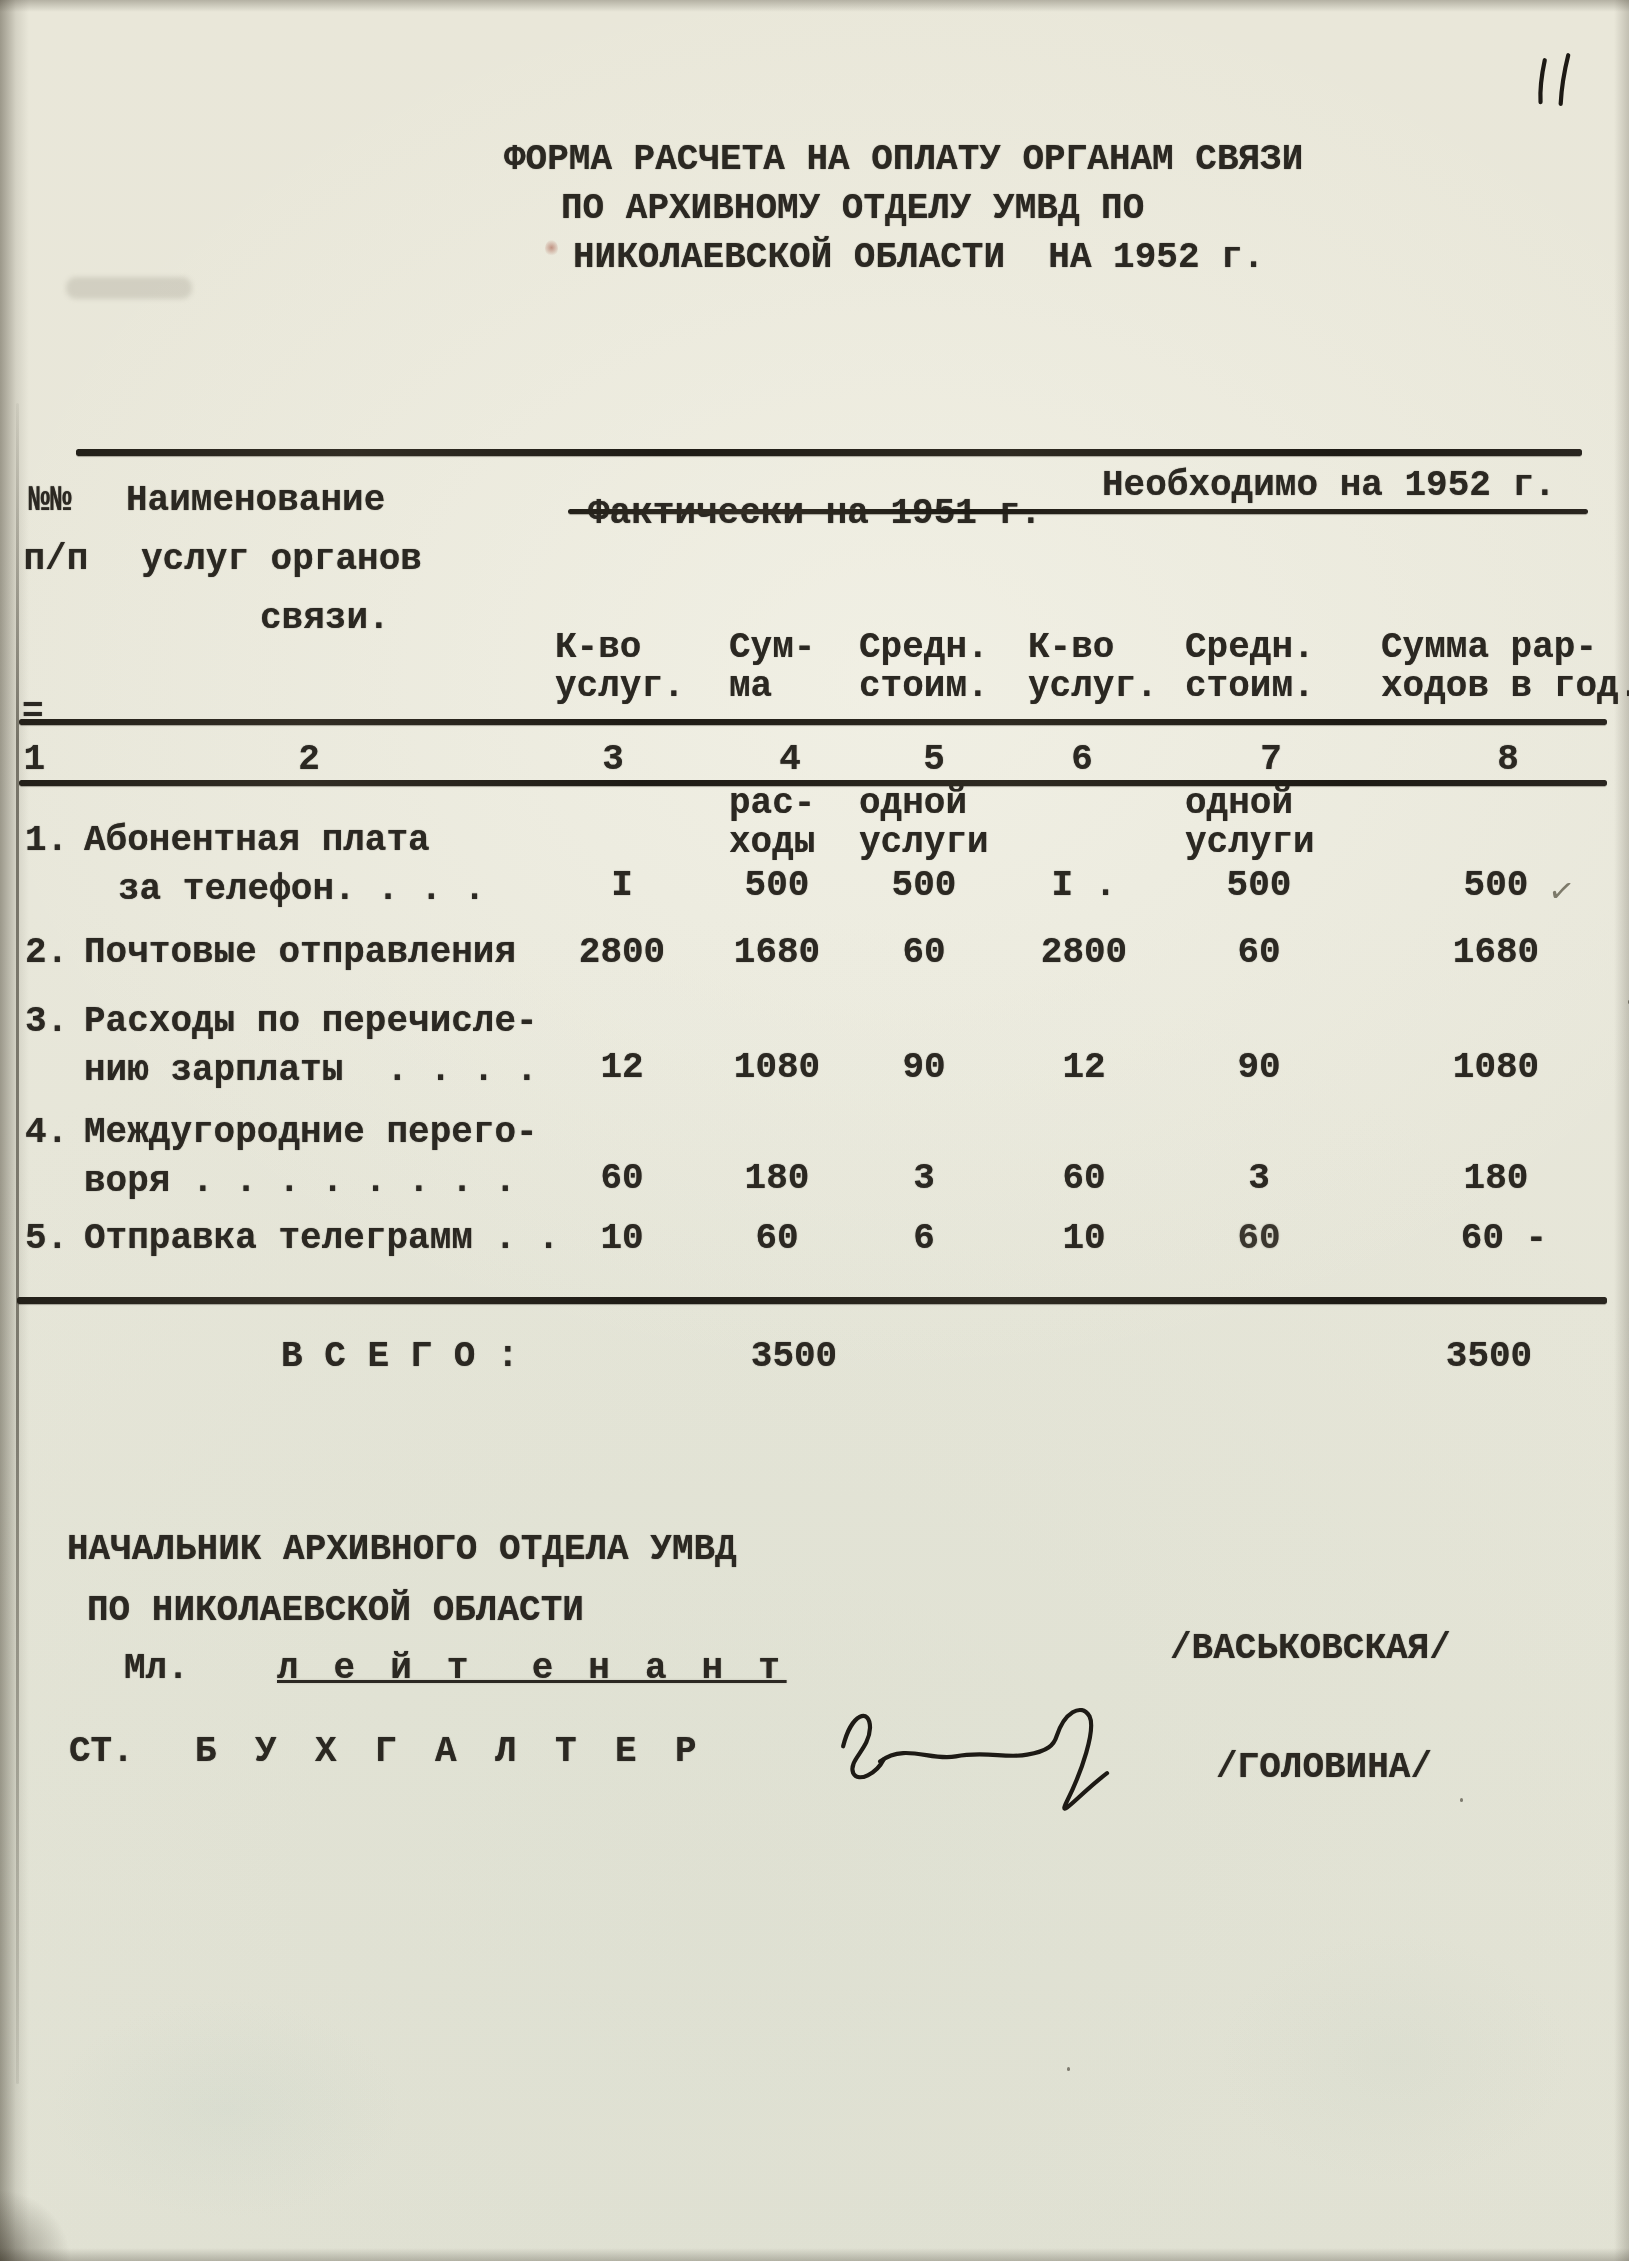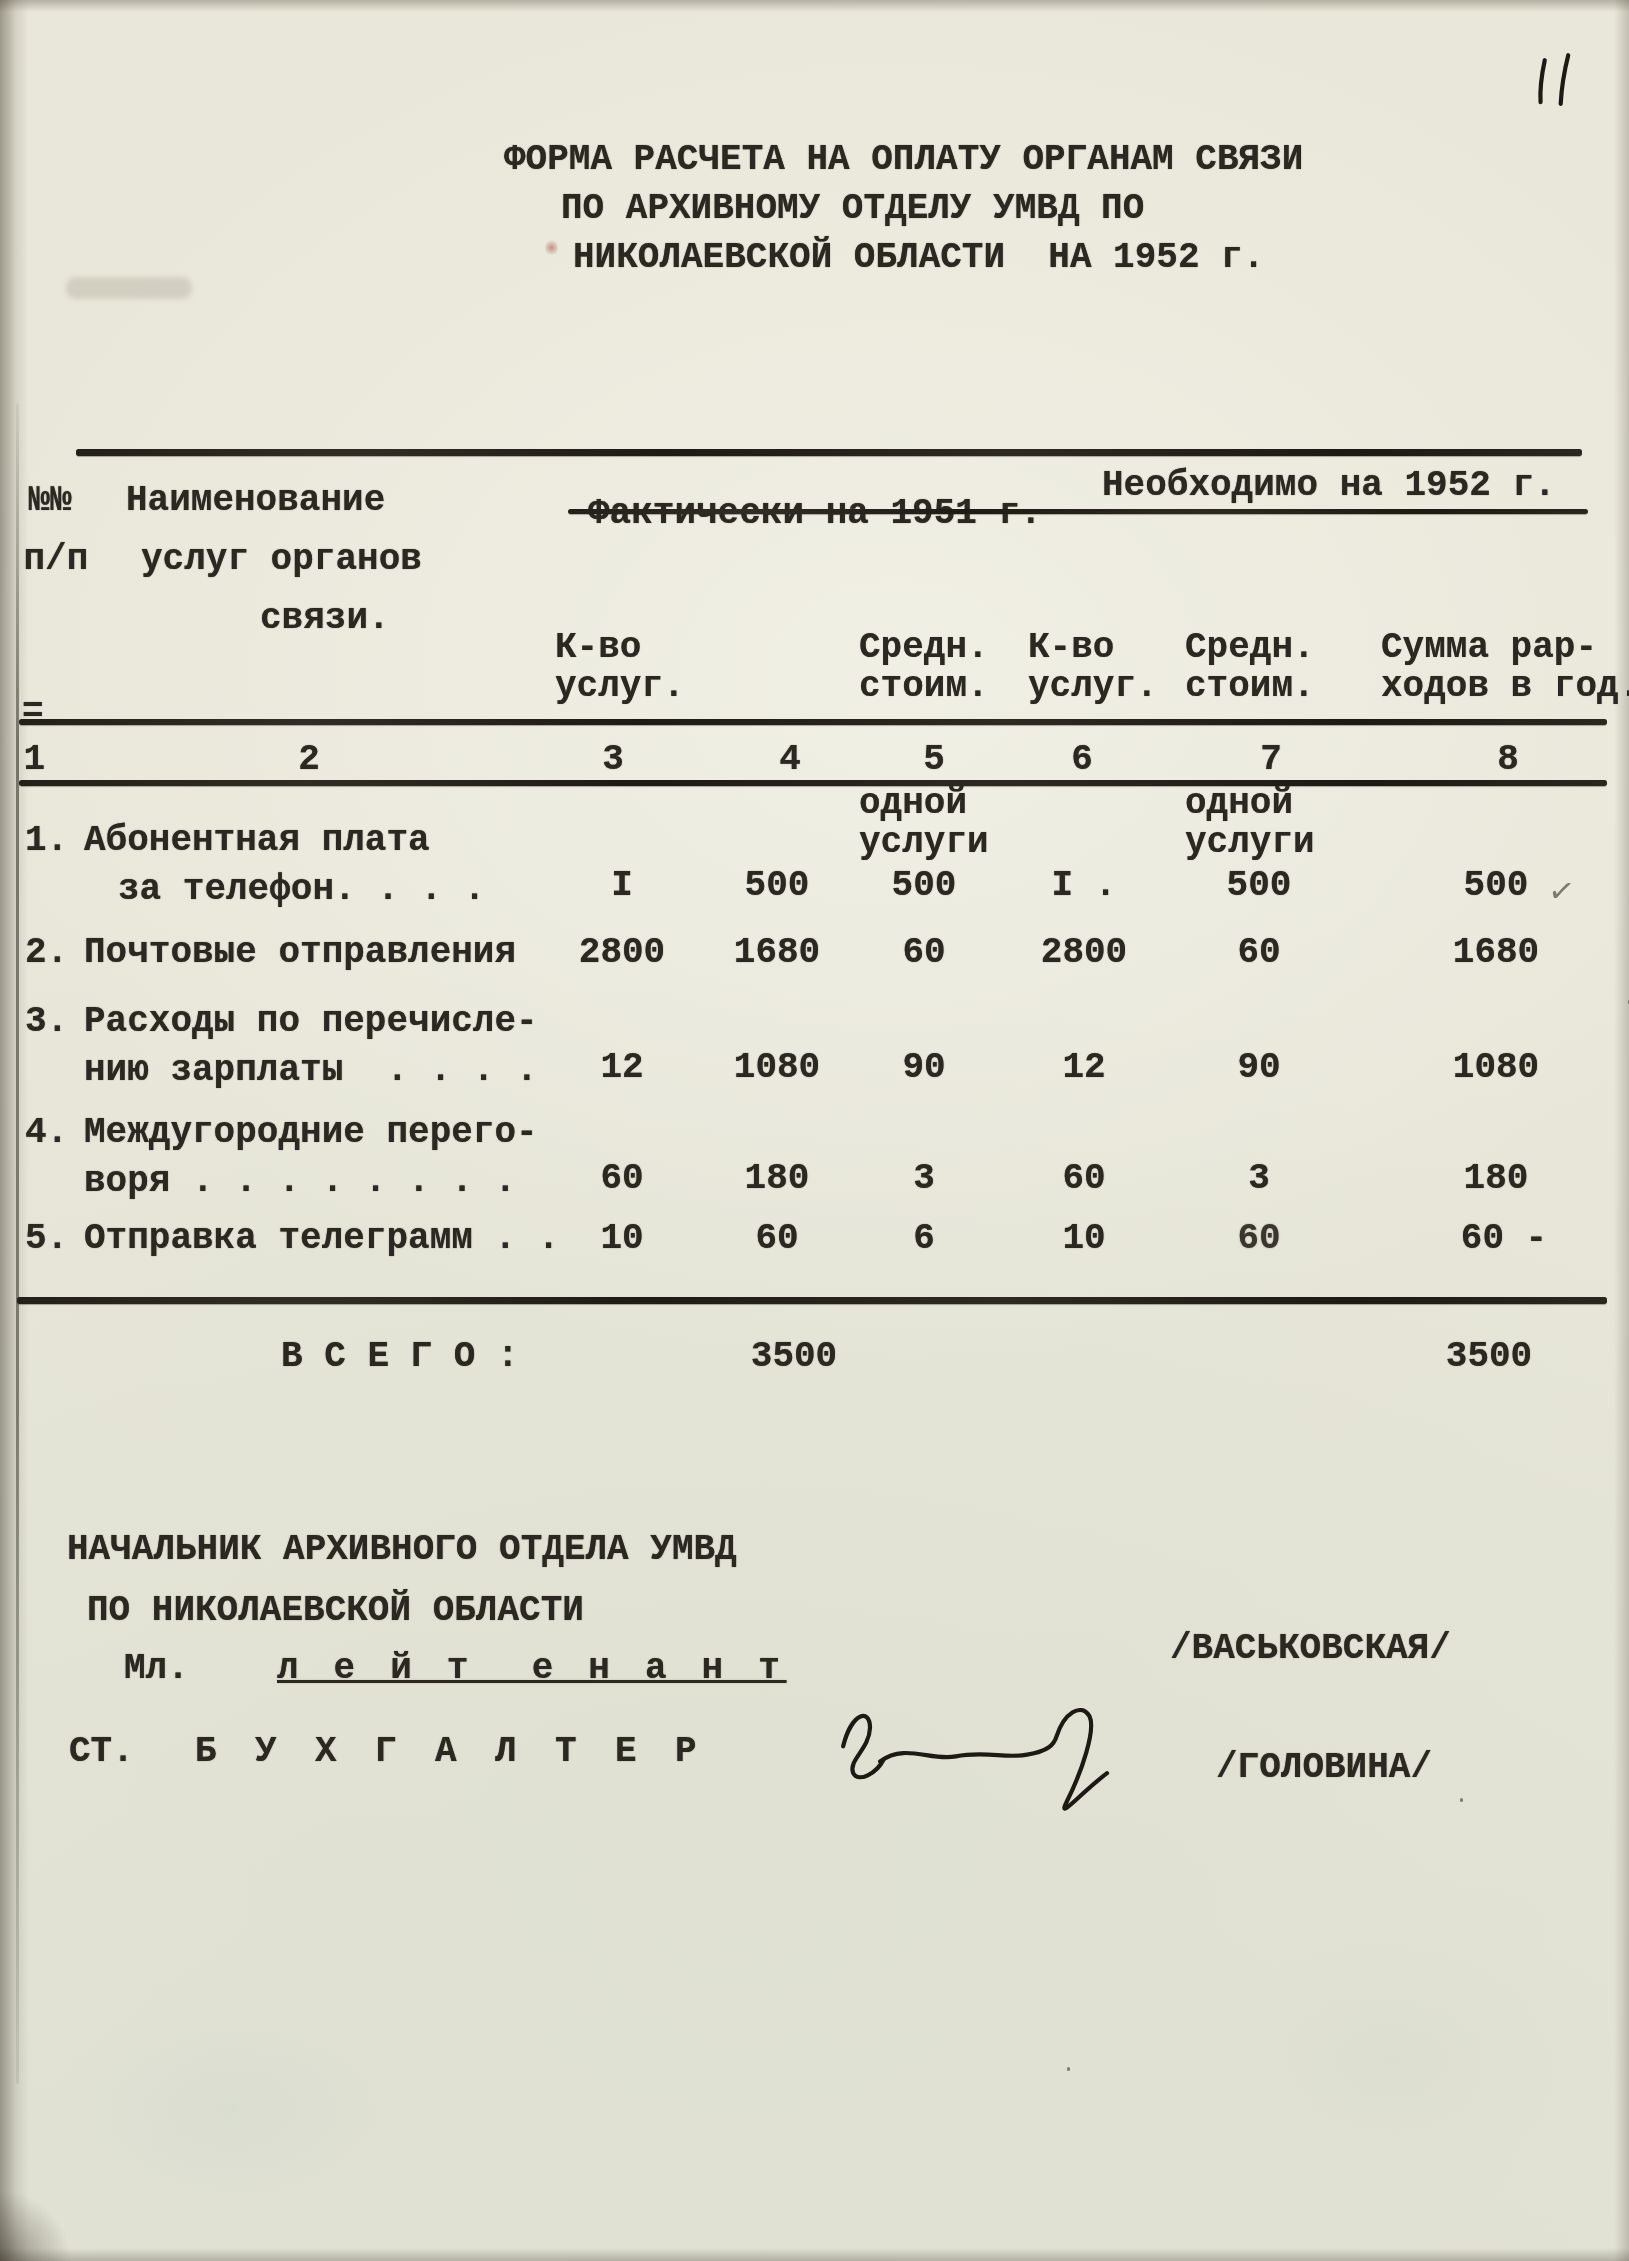--- a/index.html
+++ b/index.html
@@ -92,20 +92,24 @@
   <div class="t" style="left:141px;top:541px;">услуг органов</div>
   <div class="t" style="left:212px;top:600px;margin-left:48px;">связи.</div>
 
   <div class="t" style="left:588px;top:467px;margin-top:28px;">Фактически на 1951 г.</div>
   <div class="t" style="left:1102px;top:467px;">Необходимо на 1952 г.</div>
   <div class="rule" style="left:568px;top:509px;width:1020px;height:5px;"></div>
 
   <div class="subhead" style="left:555px;top:550px;">
     <div>К-во</div><div>услуг.</div>
   </div>
+  <div class="subhead" style="left:729px;top:550px;">
+    <div>Сум-</div><div>ма</div>
+    <div>рас-</div><div>ходы</div>
+  </div>
   <div class="subhead" style="left:859px;top:550px;">
     <div>Средн.</div><div>стоим.</div>
     <div>одной</div><div>услуги</div>
   </div>
   <div class="subhead" style="left:1028px;top:550px;">
     <div>К-во</div><div>услуг.</div>
   </div>
   <div class="subhead" style="left:1185px;top:550px;">
     <div>Средн.</div><div>стоим.</div>
     <div>одной</div><div>услуги</div>

